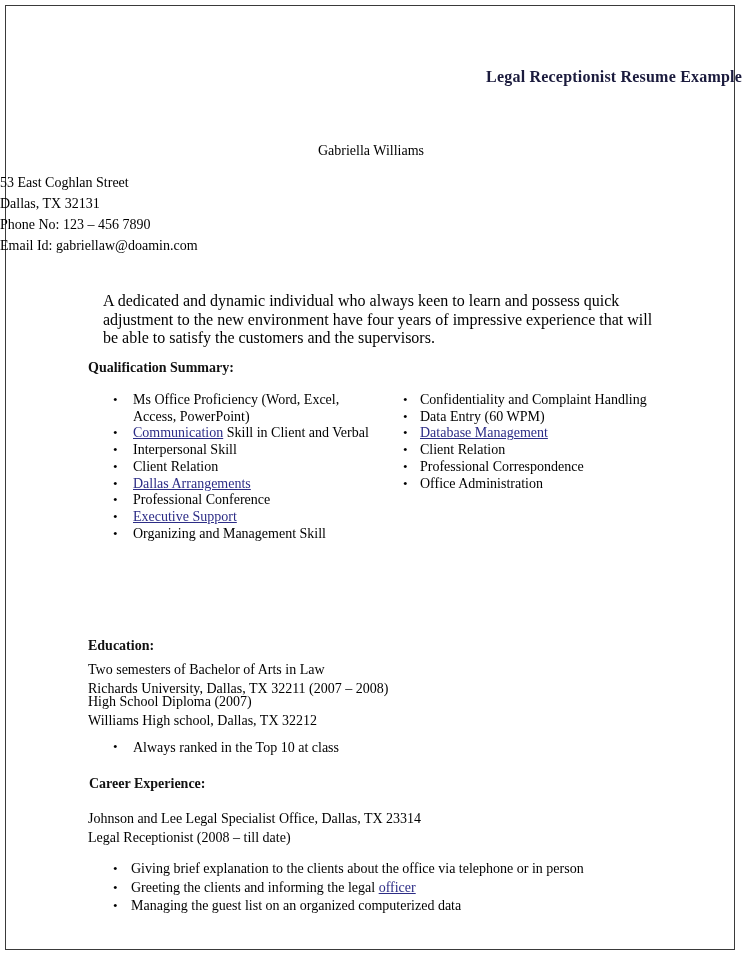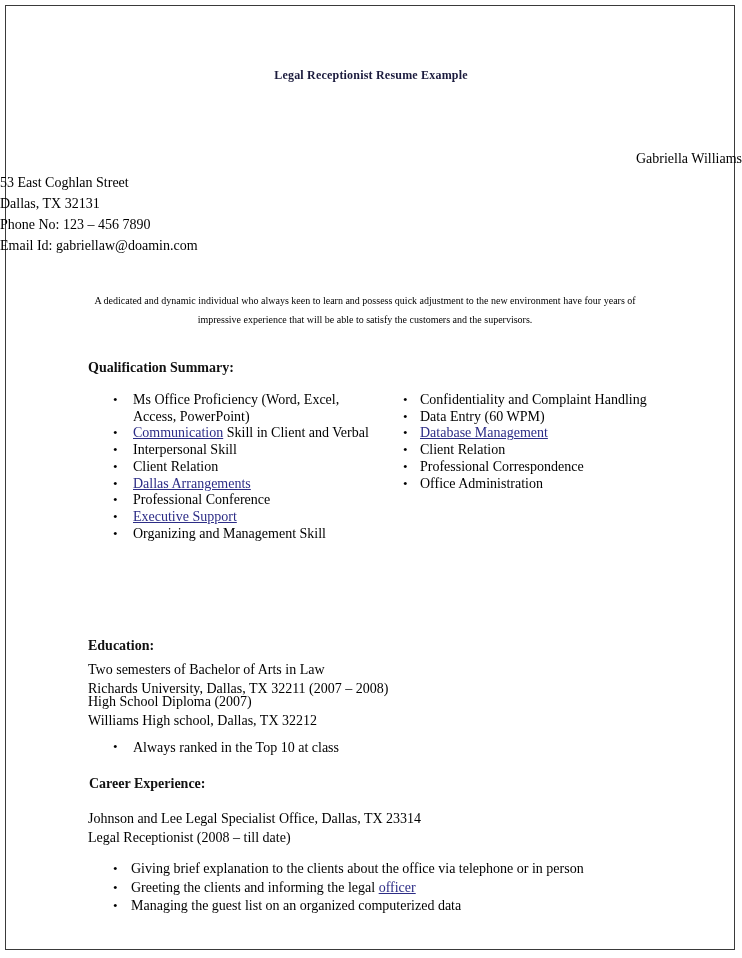--- a/index.html
+++ b/index.html
@@ -36,55 +36,54 @@
     top: 0;
     width: 742px;
     height: 958px;
   }
 
   .doc-title {
     position: absolute;
     left: 0;
     top: 68px;
     width: 742px;
-    text-align: center;
-    font-size: 12px;
+    text-align: right;
+    font-size: 16px;
     font-weight: bold;
     color: #1b1b3d;
     letter-spacing: 0.2px;
   }
 
   .applicant-name {
     position: absolute;
     left: 0;
     top: 143px;
     width: 742px;
-    text-align: right;
-    font-size: 14px;
-    margin-top: 8px;
+    text-align: center;
+    font-size: 14px;
   }
 
   .contact-block {
     position: absolute;
     left: 0;
     top: 172px;
     width: 742px;
     font-size: 14px;
     line-height: 21px;
   }
   .contact-line { display: block; white-space: pre; }
 
   .summary-para {
     position: absolute;
-    left: 88px;
+    left: 103px;
     top: 292px;
     width: 554px;
-    font-size: 10px;
-    line-height: 18.5px;
-    text-align: center;
+    font-size: 16px;
+    line-height: 18.5px;
+    text-align: left;
   }
 
   .section-head {
     position: absolute;
     font-size: 14px;
     font-weight: bold;
     color: #111111;
   }
   .sh-qualification { left: 88px; top: 360px; }
   .sh-education     { left: 88px; top: 610px; margin-top: 28px; }

